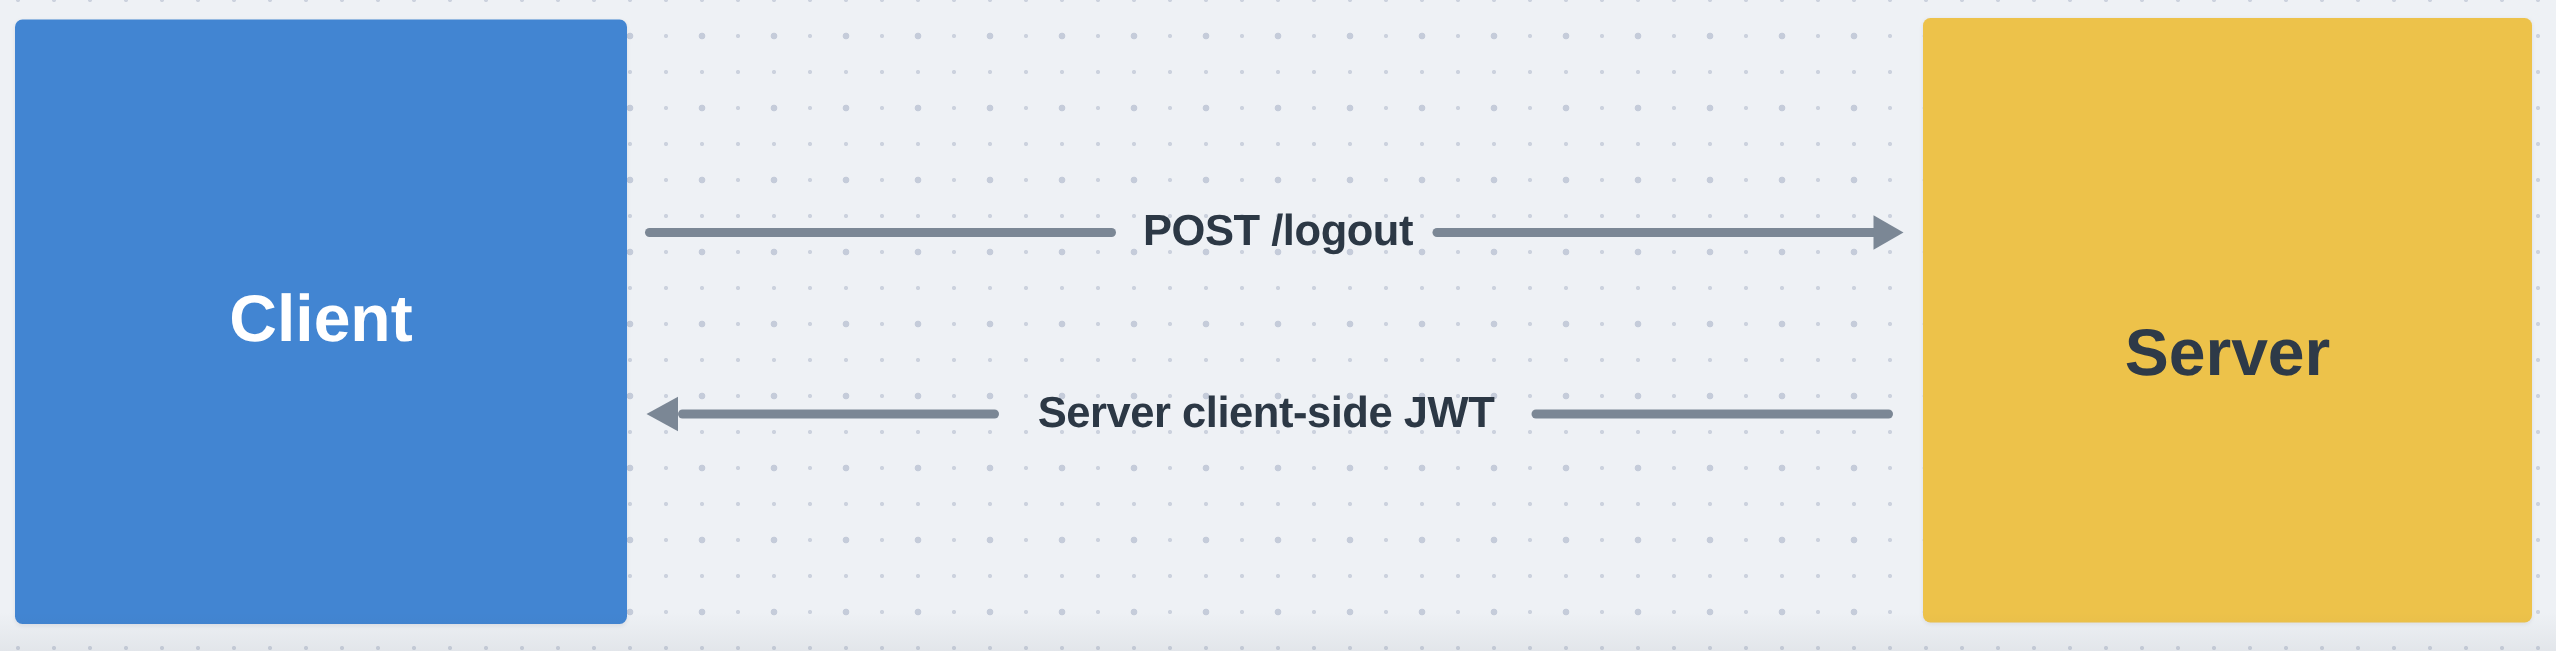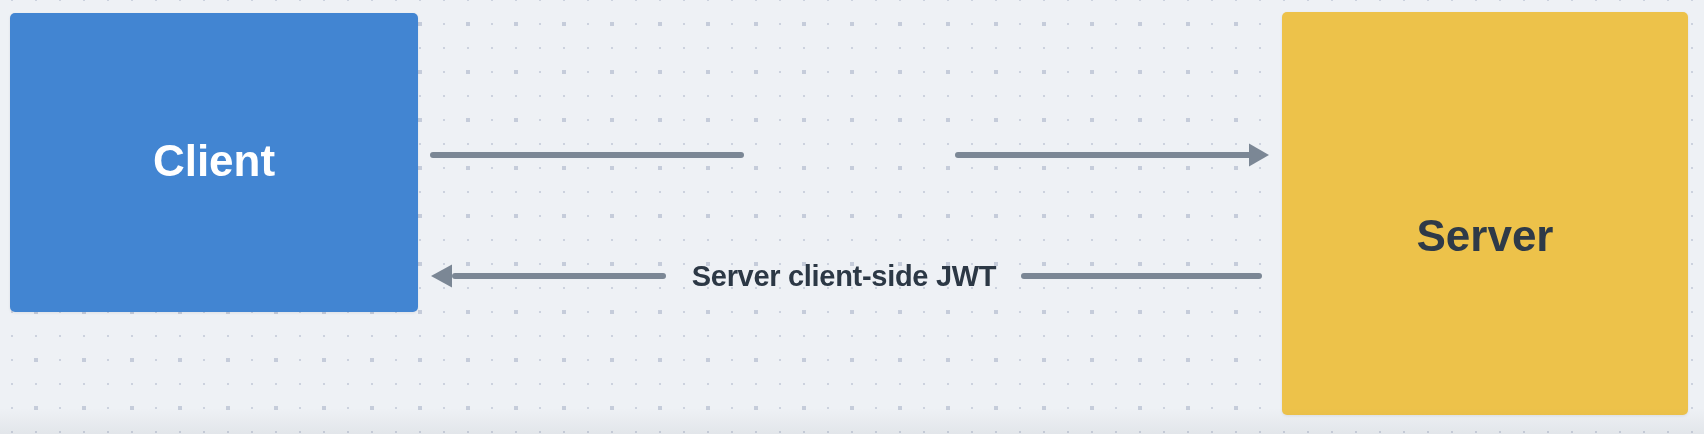--- a/index.html
+++ b/index.html
@@ -41,21 +41,21 @@
   }
   .node-label {
     font-size: 44px;
     font-weight: 600;
     letter-spacing: 0px;
     line-height: 1;
     padding-bottom: 4px;
   }
   .node-client {
     left: 10px; top: 13px;
-    width: 408px; height: 299px;
+    width: 408px; height: 403px;
     background-color: var(--client-fill, #4285d2);
   }
   .node-client .node-label { color: var(--client-text, #ffffff); }
   .node-server {
     left: 1282px; top: 12px;
     width: 406px; height: 403px;
     background-color: var(--server-fill, #edc24a);
   }
   .node-server .node-label { color: var(--server-text, #2e3a48); margin-top: 48px; }
 
@@ -108,15 +108,16 @@
   </svg>
 
   <div class="node node-client">
     <div class="node-label">Client</div>
   </div>
 
   <div class="node node-server">
     <div class="node-label">Server</div>
   </div>
 
+  <div class="edge-label edge-label-1">POST /logout</div>
   <div class="edge-label edge-label-2">Server client-side JWT</div>
 
 </div>
 
 </body></html>

